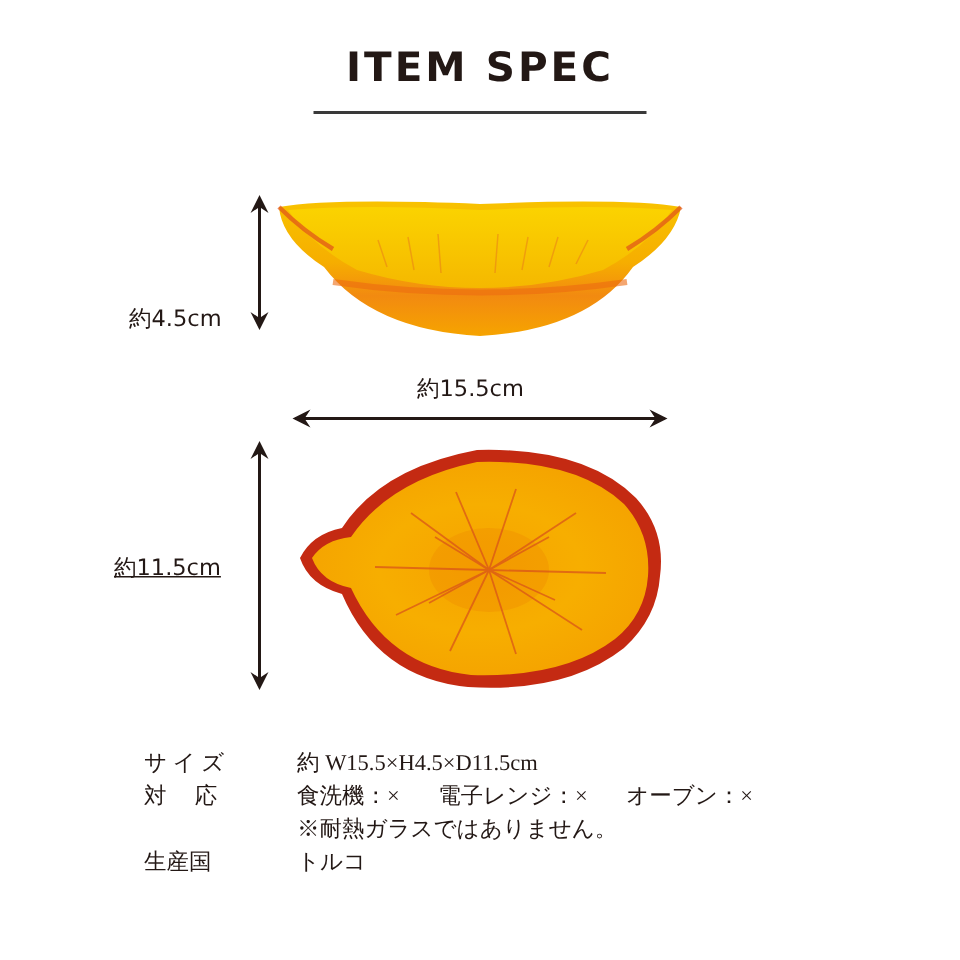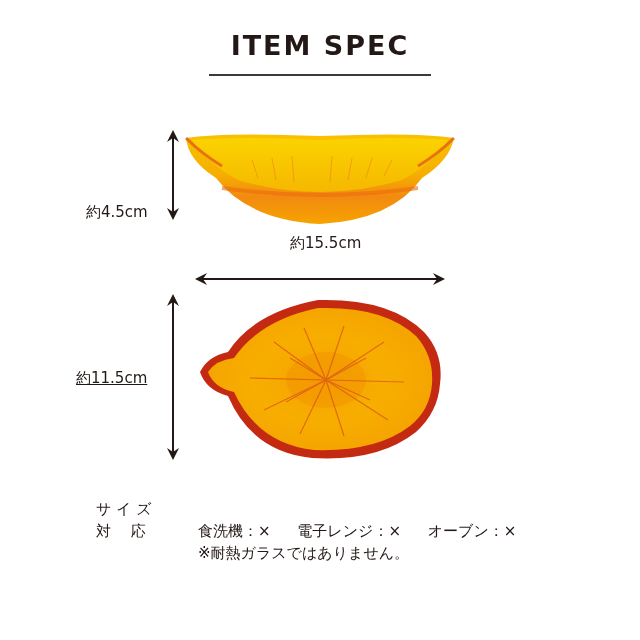--- a/index.html
+++ b/index.html
@@ -14,21 +14,21 @@
   }
   .title-rule {
     position: absolute; left: 209px; top: 74px; width: 222px; height: 2px; background: #3a3a3a;
   }
   .dim-label {
     position: absolute; font-size: 15px; color: #231815; white-space: nowrap;
   }
   .arrow { position: absolute; }
   .photo { position: absolute; }
   .spec {
-    position: absolute; left: 96px; top: 498px; font-size: 15px; line-height: 22px; color: #231815;
+    position: absolute; left: 96px; top: 498px; font-size: 15px; line-height: 22px; color: #231815; font-family: Liberation Serif, serif;
   }
   .spec-row { display: flex; }
   .spec-key { width: 102px; letter-spacing: 0; white-space: nowrap; }
   .spec-val { white-space: nowrap; }
   .spec-val span { margin-right: 22px; }
 </style>
 </head>
 <body>
 
 <div class="title">ITEM SPEC</div>
@@ -63,21 +63,21 @@
     <line x1="70" y1="30" x2="76" y2="48"></line>
       <line x1="90" y1="28" x2="94" y2="50"></line>
     <line x1="110" y1="26" x2="112" y2="52"></line>
       <line x1="150" y1="26" x2="148" y2="52"></line>
     <line x1="170" y1="28" x2="166" y2="50"></line>
       <line x1="190" y1="28" x2="184" y2="48"></line>
     <line x1="210" y1="30" x2="202" y2="46"></line>
   </g>
 </svg>
 
-<div class="dim-label" style="left:278px; top:234px;margin-left:12px;">約15.5cm</div>
+<div class="dim-label" style="left:278px; top:250px;">約15.5cm</div>
 <svg class="arrow" style="left:193px; top:271px;" width="254" height="16">
   <line x1="4" y1="8" x2="250" y2="8" stroke="#231815" stroke-width="2"></line>
   <polygon points="2,8 14,2 10,8 14,14" fill="#231815"></polygon>
   <polygon points="252,8 240,2 244,8 240,14" fill="#231815"></polygon>
 </svg>
 
 <div class="dim-label" style="left:76px; top:369px;text-decoration:underline;">約11.5cm</div>
 <svg class="arrow" style="left:165px; top:292px;" width="16" height="170">
   <line x1="8" y1="4" x2="8" y2="166" stroke="#231815" stroke-width="2"></line>
   <polygon points="8,2 2,14 8,10 14,14" fill="#231815"></polygon>
@@ -109,26 +109,31 @@
     <line x1="132" y1="88" x2="96" y2="66"></line>
       <line x1="132" y1="88" x2="172" y2="66"></line>
     <line x1="132" y1="88" x2="176" y2="108"></line>
       <line x1="132" y1="88" x2="92" y2="110"></line>
   </g>
 </svg>
 
 <div class="spec">
   <div class="spec-row">
     <div class="spec-key">サ イ ズ</div>
+    <div class="spec-val">約 W15.5×H4.5×D11.5cm</div>
   </div>
   <div class="spec-row">
     <div class="spec-key">対　 応</div>
     <div class="spec-val">
       <span>食洗機：×</span>
       <span>電子レンジ：×</span>
       <span>オーブン：×</span>
     </div>
   </div>
   <div class="spec-row">
     <div class="spec-key"></div>
     <div class="spec-val">※耐熱ガラスではありません。</div>
   </div>
+  <div class="spec-row">
+    <div class="spec-key">生産国</div>
+    <div class="spec-val">トルコ</div>
+  </div>
 </div>
 
 </body></html>

